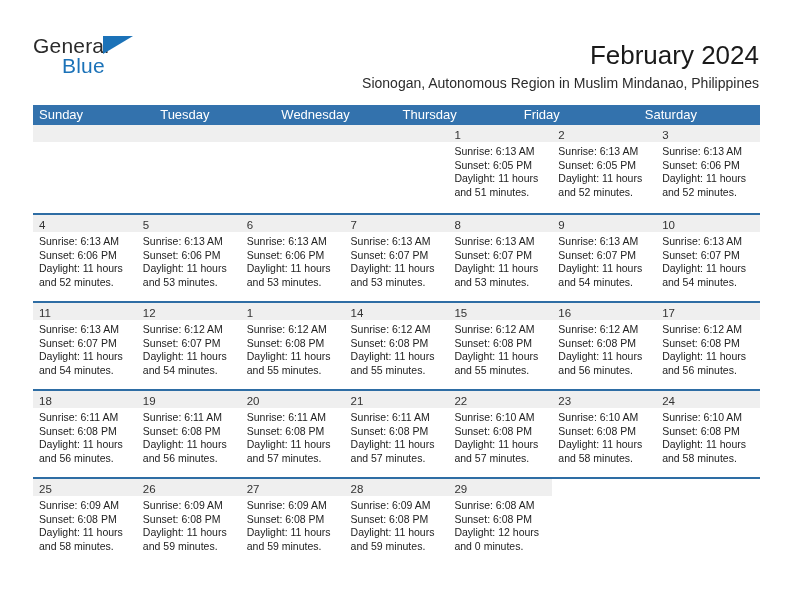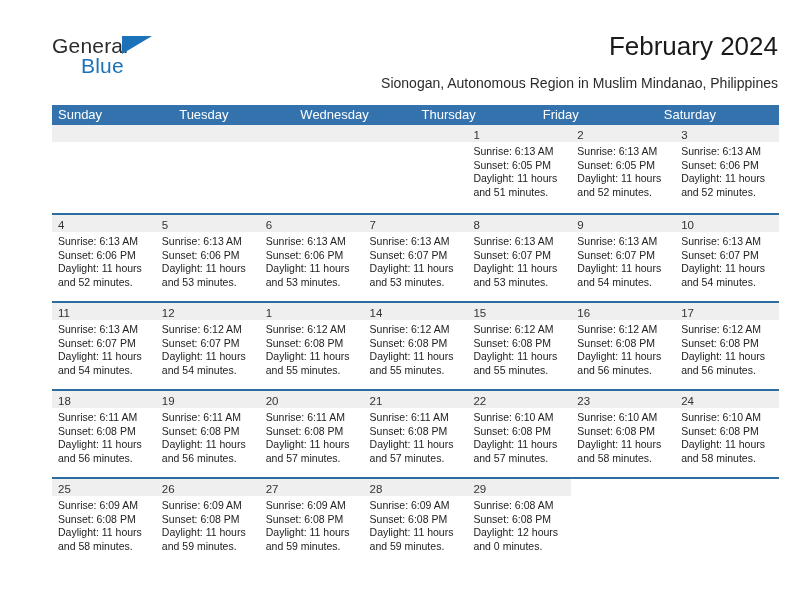--- a/index.html
+++ b/index.html
@@ -12,21 +12,20 @@
     background: #ffffff;
     font-family: "Liberation Sans", sans-serif;
     color: #000000;
     overflow: hidden;
   }
   .page {
     position: relative;
     width: 628px;
     height: 612px;
     box-sizing: border-box;
-    margin-left: 19px;
   }
 
   
   .header {
     position: absolute;
     left: 33px;
     top: 30px;
     width: 726px;
     height: 68px;
   }
@@ -63,21 +62,21 @@
     font-size: 21px;
     line-height: 24px;
     letter-spacing: .2px;
     color: #1b72b8;
     text-align: center;
   }
 
   .title {
     position: absolute;
     right: 0;
-    top: 0;
+    top: 9px;
     font-size: 26px;
     line-height: 32px;
     color: #1a1a1a;
     font-weight: normal;
     text-align: right;
     white-space: nowrap;
   }
   .subtitle {
     position: absolute;
     right: 0;

